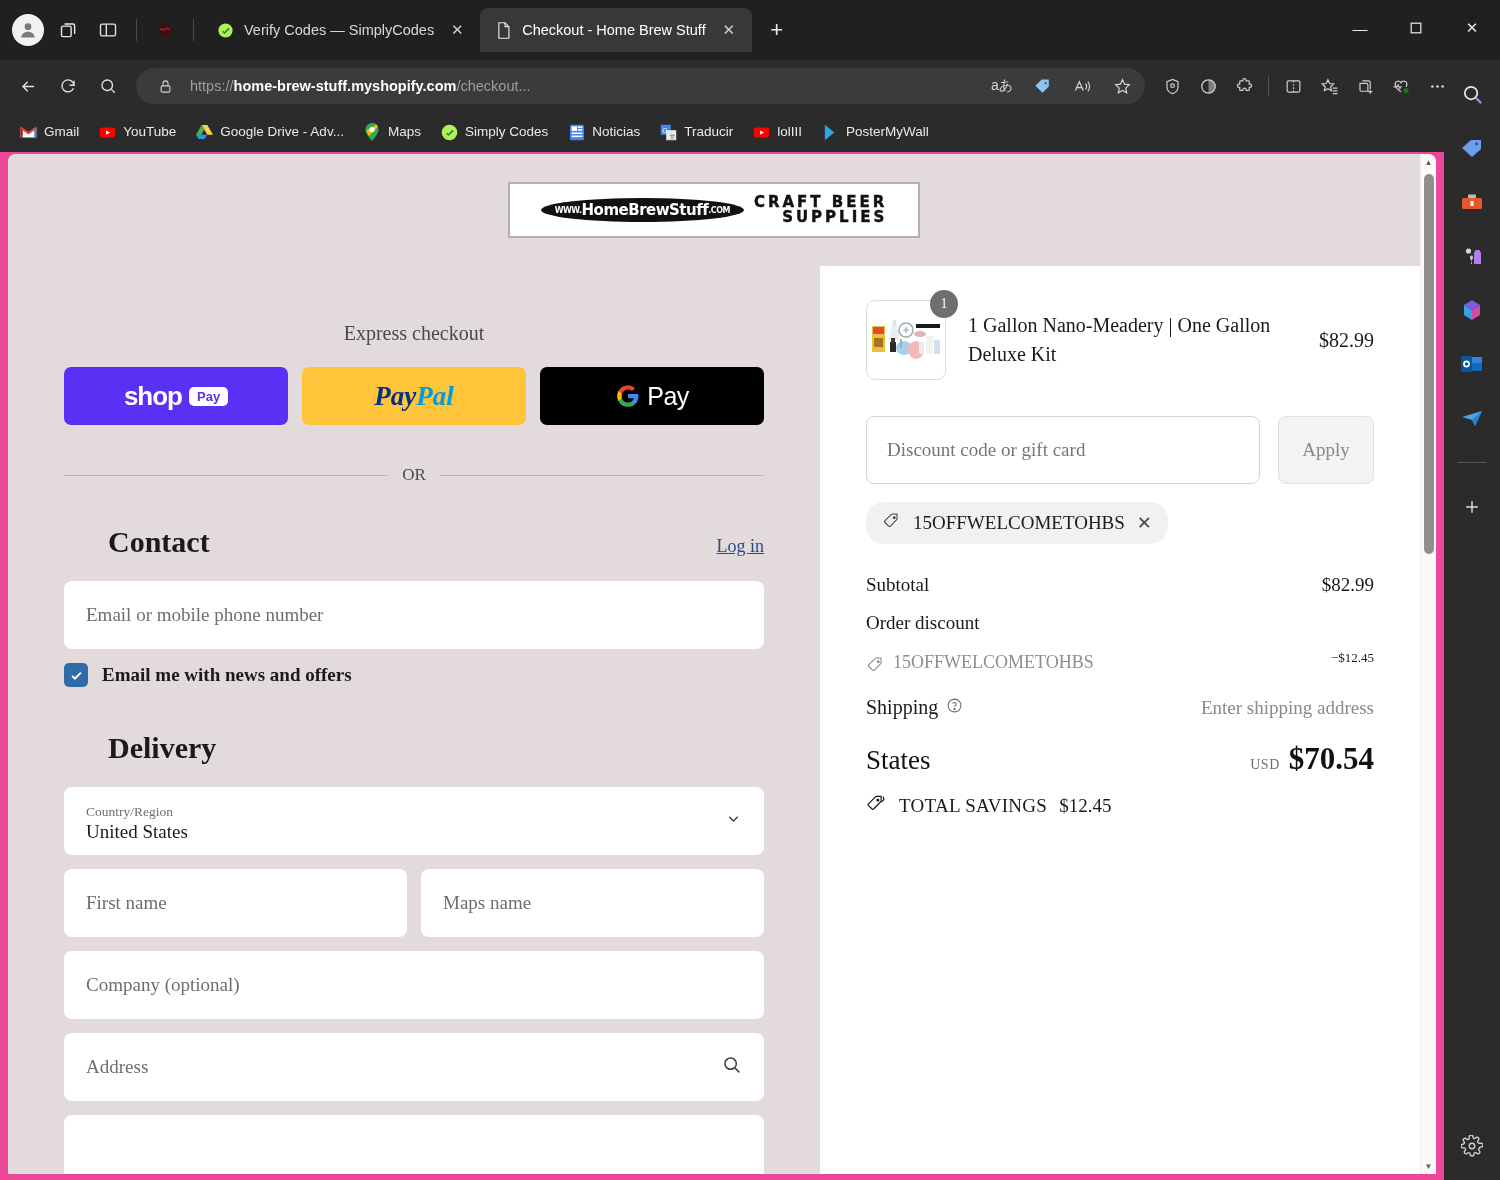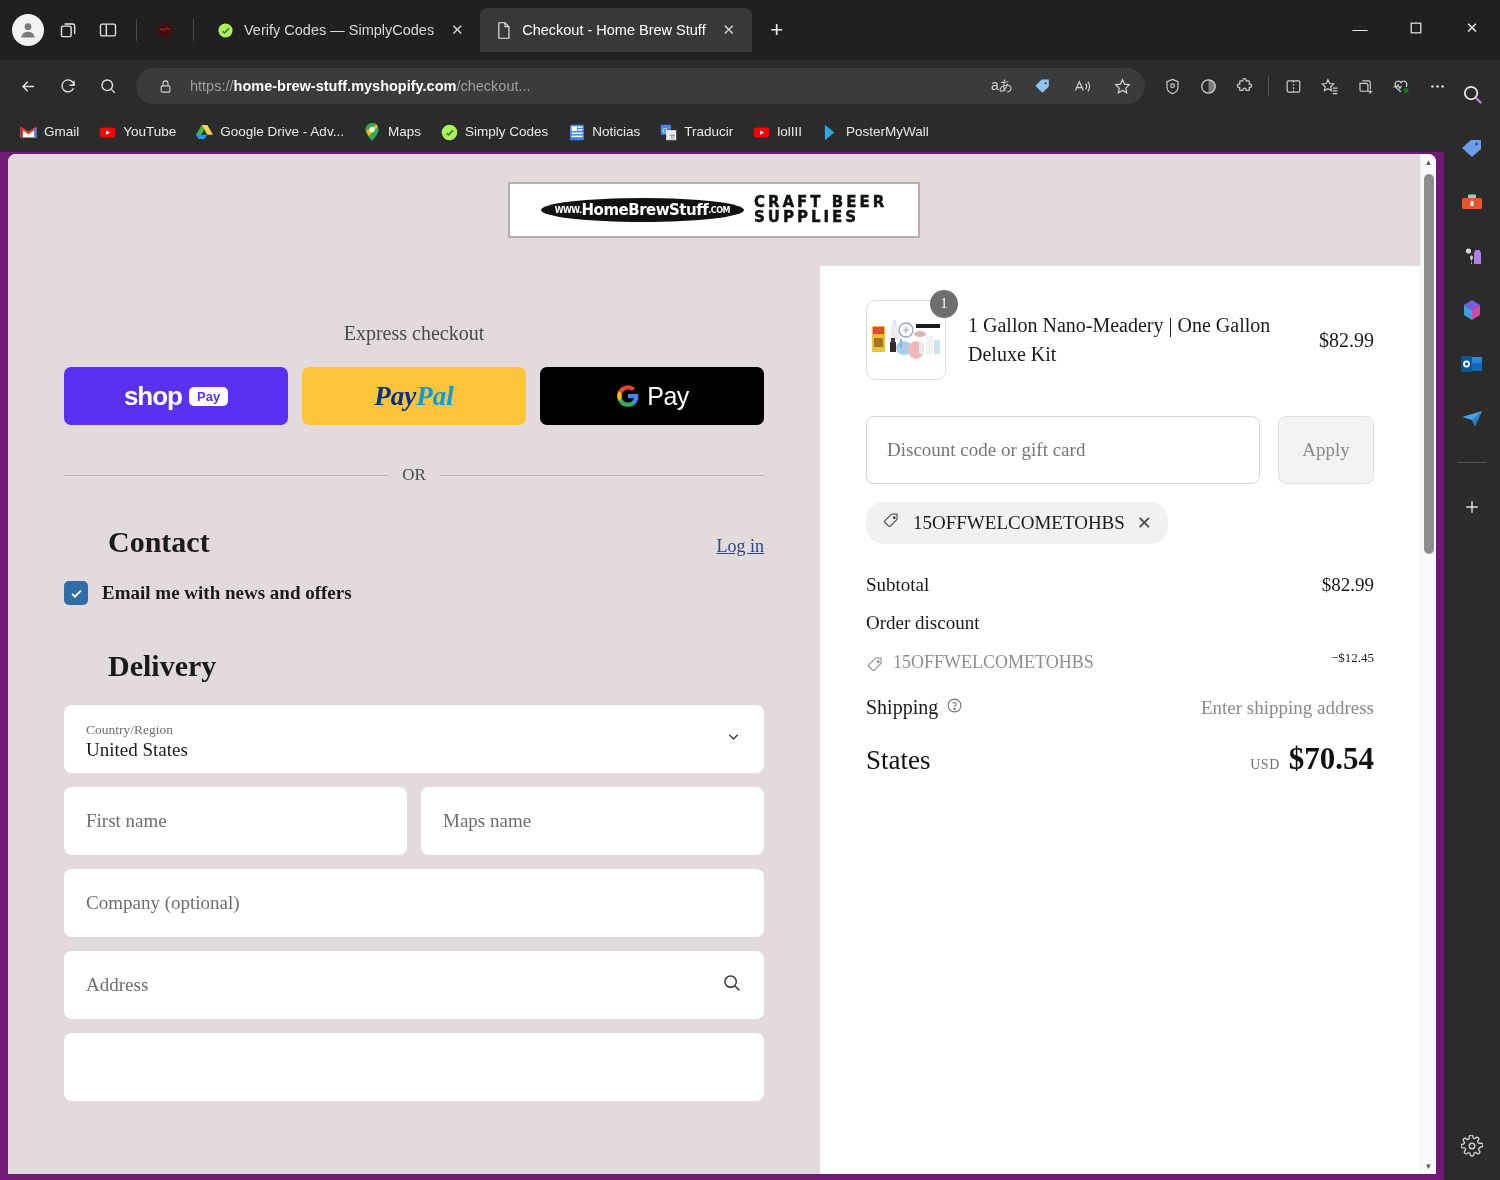--- a/index.html
+++ b/index.html
@@ -4,21 +4,21 @@
 <style>
   * { box-sizing: border-box; margin: 0; padding: 0; }
   html, body {
     width: 1500px; height: 1180px;
     font-family: "Liberation Sans", sans-serif;
     background: #2b2b2b;
     overflow: hidden;
   }
 
   
-  .browser { width: 1500px; height: 1180px; position: relative; background:#701a75; }
+  .browser { width: 1500px; height: 1180px; position: relative; background:#ec4899; }
 
   .tabstrip {
     height: 60px; background:#202020; display:flex; align-items:center;
     padding-left: 8px; position: relative;
   }
   .tsbtn {
     width: 40px; height: 40px; display:flex; align-items:center; justify-content:center;
     color:#e6e6e6; border-radius:6px; flex:0 0 auto;
   }
   .avatar-circle {
@@ -86,21 +86,21 @@
     display:flex; align-items:center; justify-content:center; gap:10px; padding:3px 6px;
   }
   .logo-left {
     background:#111; color:#fff; border-radius:50%/50%; padding:3px 14px;
     font-family:"DejaVu Sans", sans-serif; font-weight:bold; font-size:15px; letter-spacing:-0.5px;
     position:relative; white-space:nowrap;
   }
   .logo-left .www { font-size:8px; vertical-align:middle; }
   .logo-left .dotcom { font-size:8px; vertical-align:middle;}
   .logo-right {
-    text-align:left; font-family:"DejaVu Sans", sans-serif; font-weight:bold;
+    text-align:right; font-family:"DejaVu Sans", sans-serif; font-weight:bold;
     font-size:15px; line-height:15px; letter-spacing:3px; color:#111;
     -webkit-text-stroke:0.4px #111;
   }
 
   .body-cols { flex:1; display:flex; min-height:0; }
   .col-left { width:812px; background:#e3dbdb; padding:56px 56px 0 56px; }
   .col-right { flex:1; background:#fff; padding:34px 46px 0 46px; }
 
   
   .express-title { text-align:center; font-family:"Liberation Serif", serif; font-size:20px; color:#4a4a4a; margin-bottom:22px;}
@@ -580,20 +580,23 @@
 
           <div class="or-row">
             <div class="or-line"></div>
             <div class="or-text">OR</div>
             <div class="or-line"></div>
           </div>
 
           <div class="sec-head">
             <div class="sec-title">Contact</div>
             <a class="login-link">Log in</a>
+          </div>
+          <div class="field">
+            <span class="ph">Email or mobile phone number</span>
           </div>
           <div class="checkbox-row">
             <span class="cbox">
               <svg width="15" height="15" viewBox="0 0 24 24" fill="none" stroke="#fff" stroke-width="3">
                   <path d="M5 12.5l4.5 4.5L19 7.5"></path>
                 </svg>
             </span>
             <span class="cb-label">Email me with news and offers</span>
           </div>
 
@@ -718,20 +721,31 @@
           </div>
 
           <div class="total-row">
             <span class="lbl">States</span>
             <span class="right">
               <span class="cur">USD</span>
               <span class="amt">$70.54</span>
             </span>
           </div>
 
+          <div class="savings-row">
+            <span class="tag-ic">
+              <svg width="21" height="21" viewBox="0 0 24 24" fill="none" stroke="#1a1a1a" stroke-width="1.4">
+                  <path d="M2.8 12.5l8.3-8.3a1.5 1.5 0 0 1 1.1-.45l5 .12.12 5a1.5 1.5 0 0 1-.45 1.1l-8.3 8.3a1.2 1.2 0 0 1-1.7 0l-4.1-4.07a1.2 1.2 0 0 1 0-1.7z"></path>
+                  <path d="M19.6 4.2l.9 3.2-2.6 3.1"></path>
+                  <circle cx="13.6" cy="8.2" r="1" fill="#1a1a1a"></circle>
+                </svg>
+            </span>
+            <span class="lbl">TOTAL SAVINGS</span>
+            <span>$12.45</span>
+          </div>
         </div>
       </div>
     </div>
 
     <div class="page-scroll">
       <div class="ps-arrow">▲</div>
       <div class="ps-thumb"></div>
       <div class="ps-arrow bottom">▼</div>
     </div>
   </div>

